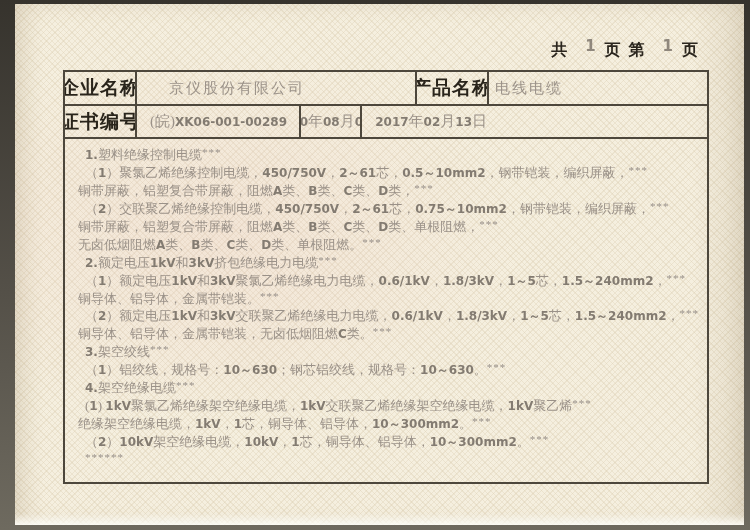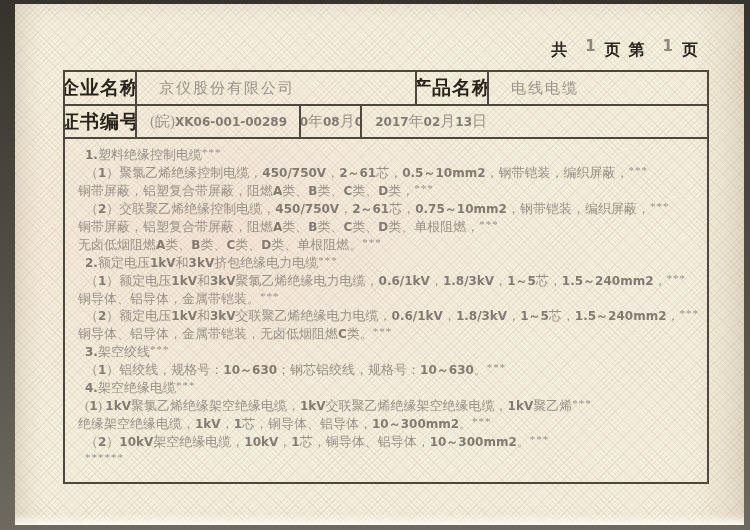--- a/index.html
+++ b/index.html
@@ -43,22 +43,22 @@
   .row{display:grid}
   .r1{grid-template-columns:70px 280px 72px 1fr;height:32px;border-bottom:2px solid #4d473c}
   .r2{grid-template-columns:70px 164px 61px 127px 71px 1fr;height:31px;border-bottom:2px solid #4d473c}
   .cell{
     display:flex;align-items:center;border-left:2px solid #4d473c;
     overflow:hidden;white-space:nowrap;box-sizing:border-box;
   }
   .cell:first-child{border-left:none}
   .lab{justify-content:center;font-weight:bold;color:#29241b;font-size:19px;letter-spacing:1px}
   .val{color:#9b9289;font-size:15px}
-  .v-company{padding-left:22px;letter-spacing:2px}
-  .v-product{padding-left:22px;letter-spacing:2px}
+  .v-company{padding-left:32px;letter-spacing:2px}
+  .v-product{padding-left:6px;letter-spacing:2px}
   .v-cert{padding-left:13px}
   .v-valid{justify-content:center}
   .v-issue{justify-content:flex-end}
   .bodycell{
     height:337px;padding:6px 4px 0 13px;box-sizing:content-box;
     color:#9a9188;font-size:13px;line-height:15px;
   }
   .bline{white-space:nowrap;overflow:hidden}
   .bline:not(.cont){padding-left:7px}
   .lat{

